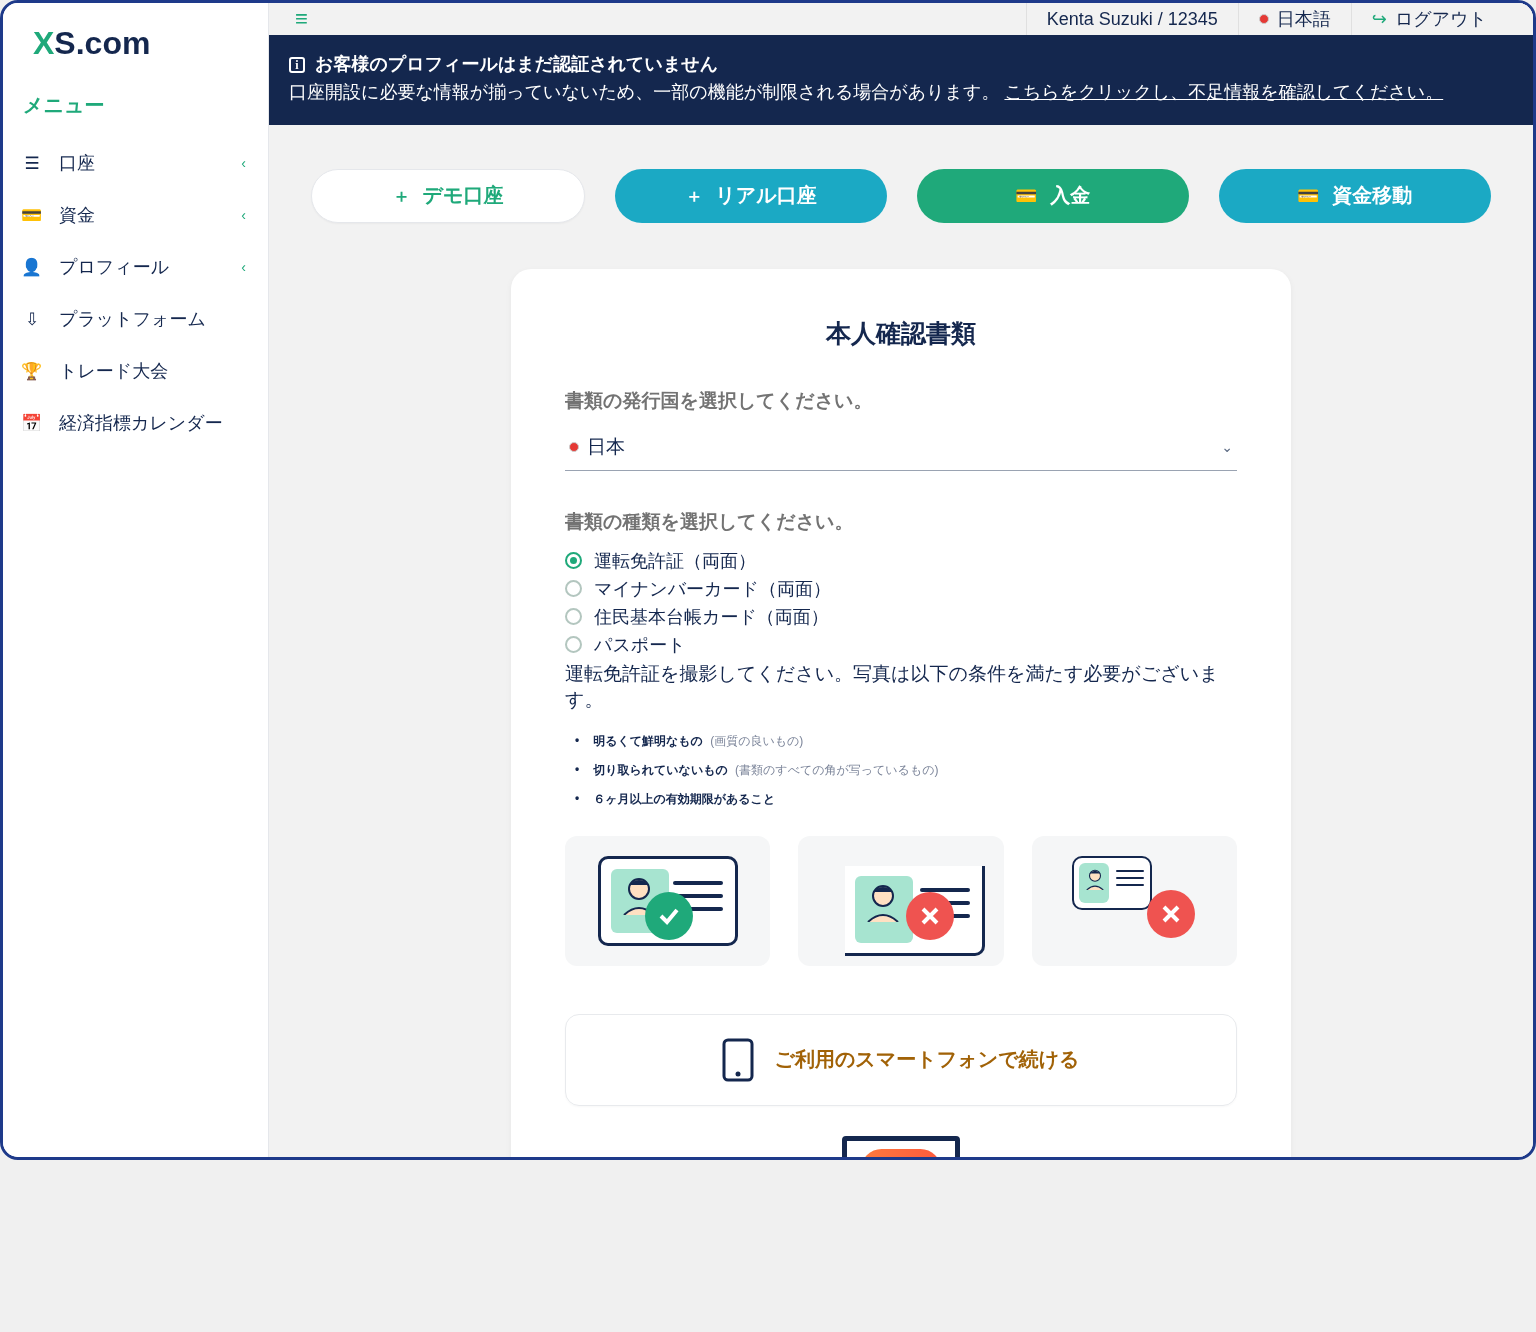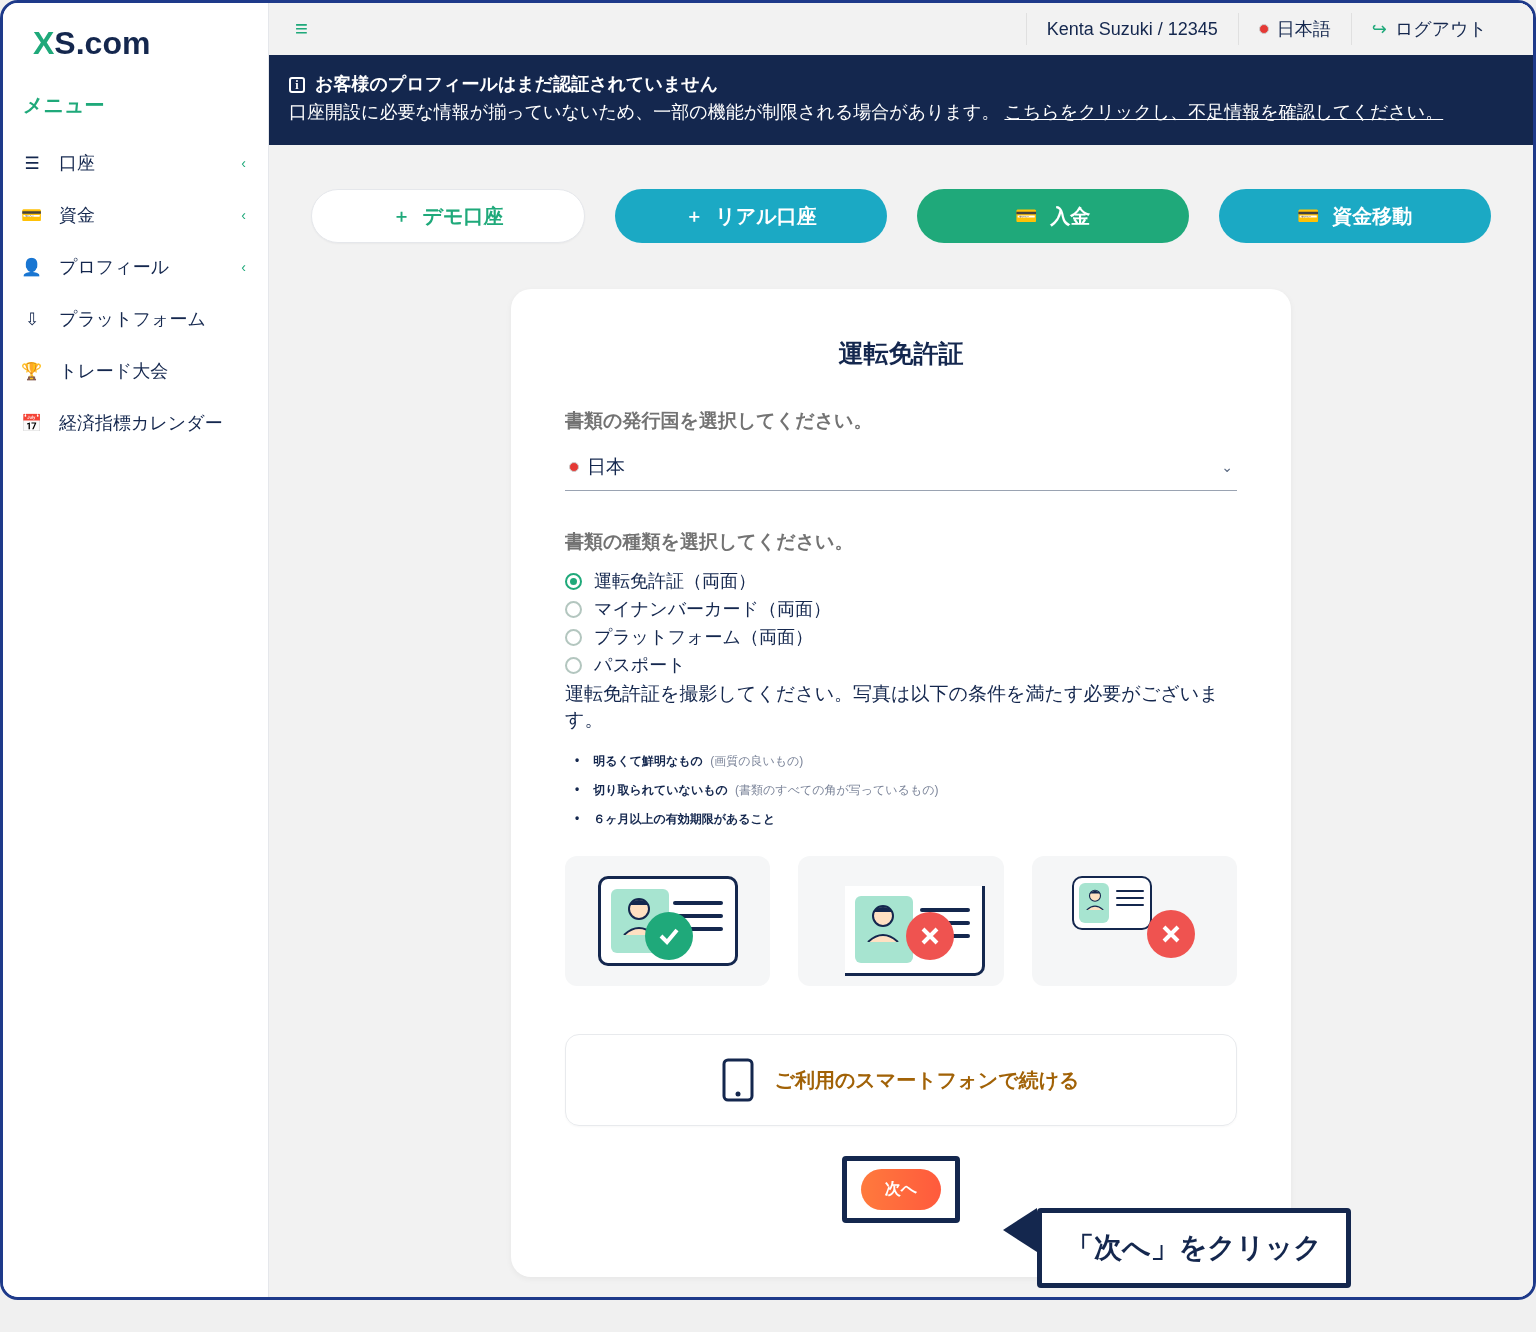--- a/index.html
+++ b/index.html
@@ -1,17 +1,17 @@
 <!DOCTYPE html>
 <html><head>
 <meta charset="utf-8">
 <style>
 * { box-sizing: border-box; margin: 0; padding: 0; }
 body { font-family: -apple-system, "Segoe UI", "Hiragino Sans", Meiryo, sans-serif; background: #f0f0f0; }
-.app-frame { width: 1536px; height: 1300px; background: #fff; border: 3px solid #1e3a8a; border-radius: 18px; overflow: hidden; display: flex; position: relative; }
+.app-frame { width: 1536px; height: 1160px; background: #fff; border: 3px solid #1e3a8a; border-radius: 18px; overflow: hidden; display: flex; position: relative; }
 .sidebar { width: 266px; background: #fff; border-right: 1px solid #e5e7eb; display: flex; flex-direction: column; }
 .logo { padding: 22px 30px 18px; font-size: 32px; font-weight: 800; }
 .logo .x { color: #1fa97a; }
 .logo .s { color: #14274e; }
 .logo .dot { color: #14274e; font-weight: 700; }
 .logo .com { color: #14274e; font-weight: 700; }
 .menu-title { color: #1fa97a; font-size: 20px; font-weight: 600; padding: 12px 20px 10px; }
 .menu { list-style: none; padding: 8px 0; }
 .menu li { display: flex; align-items: center; padding: 14px 20px 14px 18px; color: #14274e; font-size: 18px; cursor: pointer; position: relative; }
 .menu li .micon { width: 22px; display: inline-flex; justify-content: center; color: #14274e; font-size: 17px; }
@@ -159,21 +159,21 @@
           <span class="aicon">💳</span>
           <span>入金</span>
         </div>
       <div class="abtn transfer">
           <span class="aicon">💳</span>
           <span>資金移動</span>
         </div>
     </div>
 
     <div class="card">
-      <h2>運転免許証</h2>
+      <h2>本人確認書類</h2>
 
       <div class="label">書類の発行国を選択してください。</div>
       <div class="select-field">
         <span class="val">
             <span class="jp-dot"></span>
             <span>日本</span>
           </span>
         <span class="chev-d">⌄</span>
       </div>
 
@@ -182,21 +182,21 @@
         <li>
             <span class="radio checked"></span>
             <span>運転免許証（両面）</span>
           </li>
         <li>
             <span class="radio unchecked"></span>
             <span>マイナンバーカード（両面）</span>
           </li>
         <li>
             <span class="radio unchecked"></span>
-            <span>プラットフォーム（両面）</span>
+            <span>住民基本台帳カード（両面）</span>
           </li>
         <li>
             <span class="radio unchecked"></span>
             <span>パスポート</span>
           </li>
       </ul>
 
       <div class="instr">運転免許証を撮影してください。写真は以下の条件を満たす必要がございます。</div>
       <ul class="conds">
         <li>

